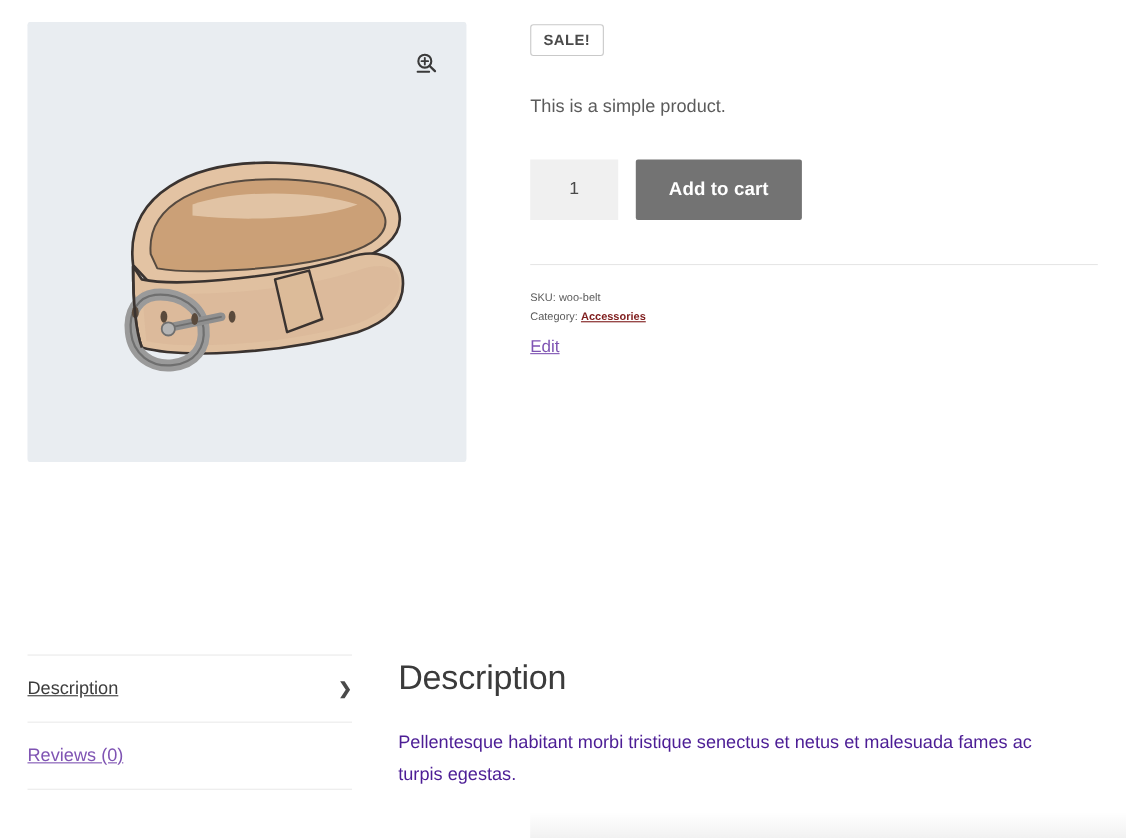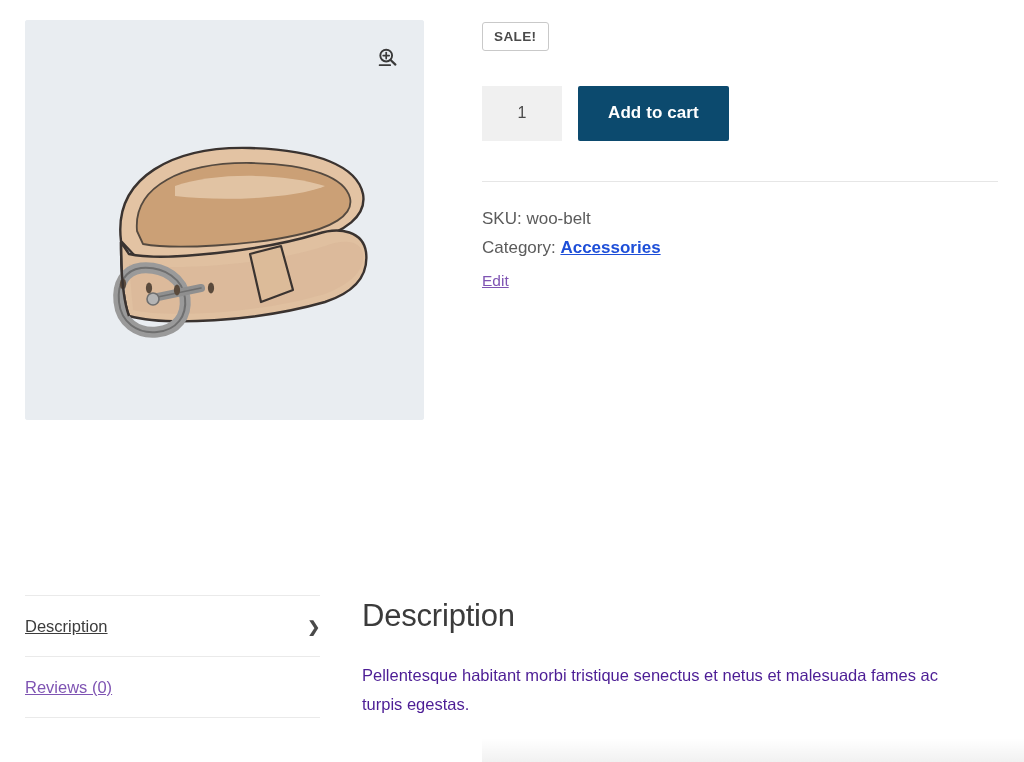--- a/index.html
+++ b/index.html
@@ -132,47 +132,47 @@
     outline: none;
     text-align: center;
     font-family: "Liberation Sans", sans-serif;
     font-size: 16px;
     color: #4a4a4a;
   }
 
   .add-to-cart {
     height: 55px;
     padding: 0 30px;
-    background: #0c4a6e;
+    background: #737373;
     color: #ffffff;
     border: none;
     border-radius: 2px;
     font-family: "Liberation Sans", sans-serif;
     font-size: 17px;
     font-weight: 700;
     cursor: pointer;
     letter-spacing: 0.1px;
   }
 
   .meta-divider {
     margin-top: 40px;
     height: 1px;
     background: #e6e6e6;
     width: 516px;
   }
 
   .product-meta {
     margin-top: 22px;
-    font-size: 17px;
+    font-size: 10px;
     line-height: 1.72;
     color: #5b5b5b;
   }
 
   .meta-link {
-    color: #1d4ed8;
+    color: #7f1d1d;
     font-weight: 700;
     text-decoration: underline;
     cursor: pointer;
   }
 
   .edit-link {
     display: inline-block;
     margin-top: 10px;
     font-size: 15.5px;
     color: #7f54b3;
@@ -315,20 +315,21 @@
         </svg>
       </span>
     </div>
 
     <div class="summary">
 
       <span class="sale-badge">SALE!</span>
 
 
 
+      <p class="short-description">This is a simple product.</p>
 
       <form class="cart-form">
         <input class="qty-input" type="text" value="1" style="">
         <button class="add-to-cart" type="submit">Add to cart</button>
       </form>
 
       <div class="meta-divider"></div>
 
       <div class="product-meta">
         <div>SKU: woo-belt</div>

